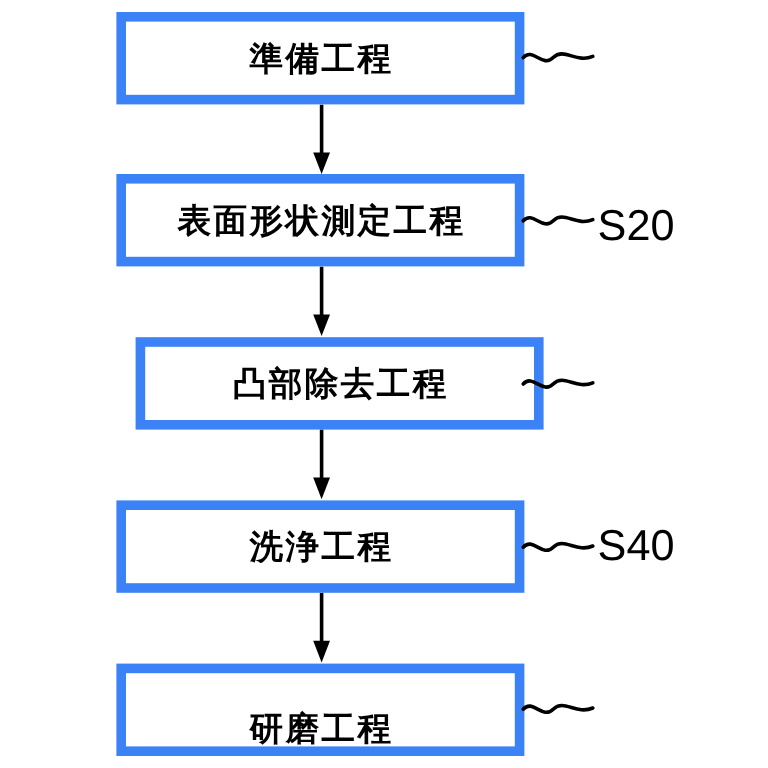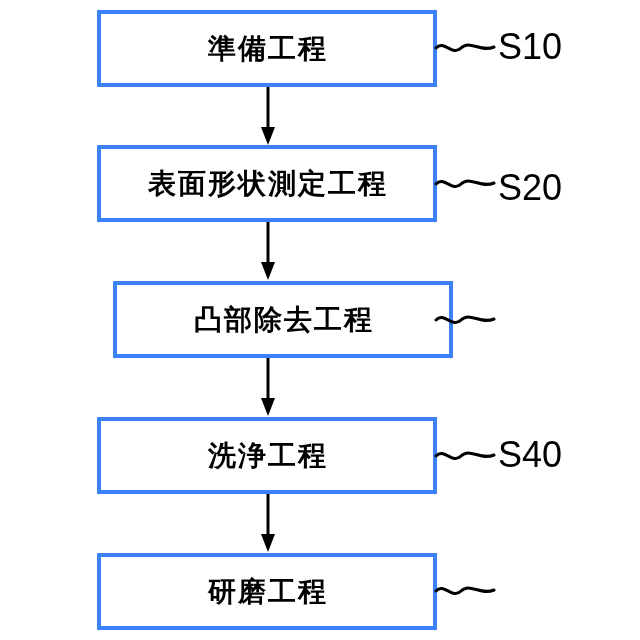--- a/index.html
+++ b/index.html
@@ -20,21 +20,21 @@
     height: 640px;
     background: #ffffff;
   }
 
   .step {
     position: absolute;
     left: 97px;
     width: 340px;
     height: 77px;
     box-sizing: border-box;
-    border: 4px solid #3b82f6;
+    border: 8px solid #3b82f6;
     background: #ffffff;
     display: flex;
     align-items: center;
     justify-content: center;
   }
 
   .step-label {
     font-family: "DejaVu Sans", "Liberation Sans", sans-serif;
     font-size: 28px;
     font-weight: 700;
@@ -42,21 +42,21 @@
     color: #000000;
     letter-spacing: 2px;
     white-space: nowrap;
     text-indent: 2px;
   }
 
   .step-1 { top: 10px; }
   .step-2 { top: 145px; justify-content: center; }
   .step-3 { top: 281px; margin-left: 16px; }
   .step-4 { top: 417px; }
-  .step-5 { top: 553px; }
+  .step-5 { top: 553px; align-items: flex-end; }
 
   .connector {
     position: absolute;
     left: 240px;
     width: 56px;
     height: 58px;
   }
   .connector svg { display: block; }
 
   .conn-1 { top: 87px; }
@@ -101,21 +101,20 @@
 <div id="flowchart">
 
   <div class="step step-1">
     <span class="step-label">準備工程</span>
   </div>
   <div class="leader leader-1">
     <svg width="64" height="26" viewBox="0 0 64 26">
       <path d="M2 13 C 10 4, 18 22, 27 13 C 36 4, 46 18, 60 12" fill="none" stroke="#000000" stroke-width="3" stroke-linecap="round"></path>
     </svg>
   </div>
-  <div class="ref ref-1">S10</div>
 
   <div class="connector conn-1">
     <svg width="56" height="58" viewBox="0 0 56 58">
       <line x1="28" y1="0" x2="28" y2="44" stroke="#000000" stroke-width="3"></line>
       <polygon points="28,58 21,40 35,40" fill="#000000"></polygon>
     </svg>
   </div>
 
   <div class="step step-2">
     <span class="step-label">表面形状測定工程</span>

